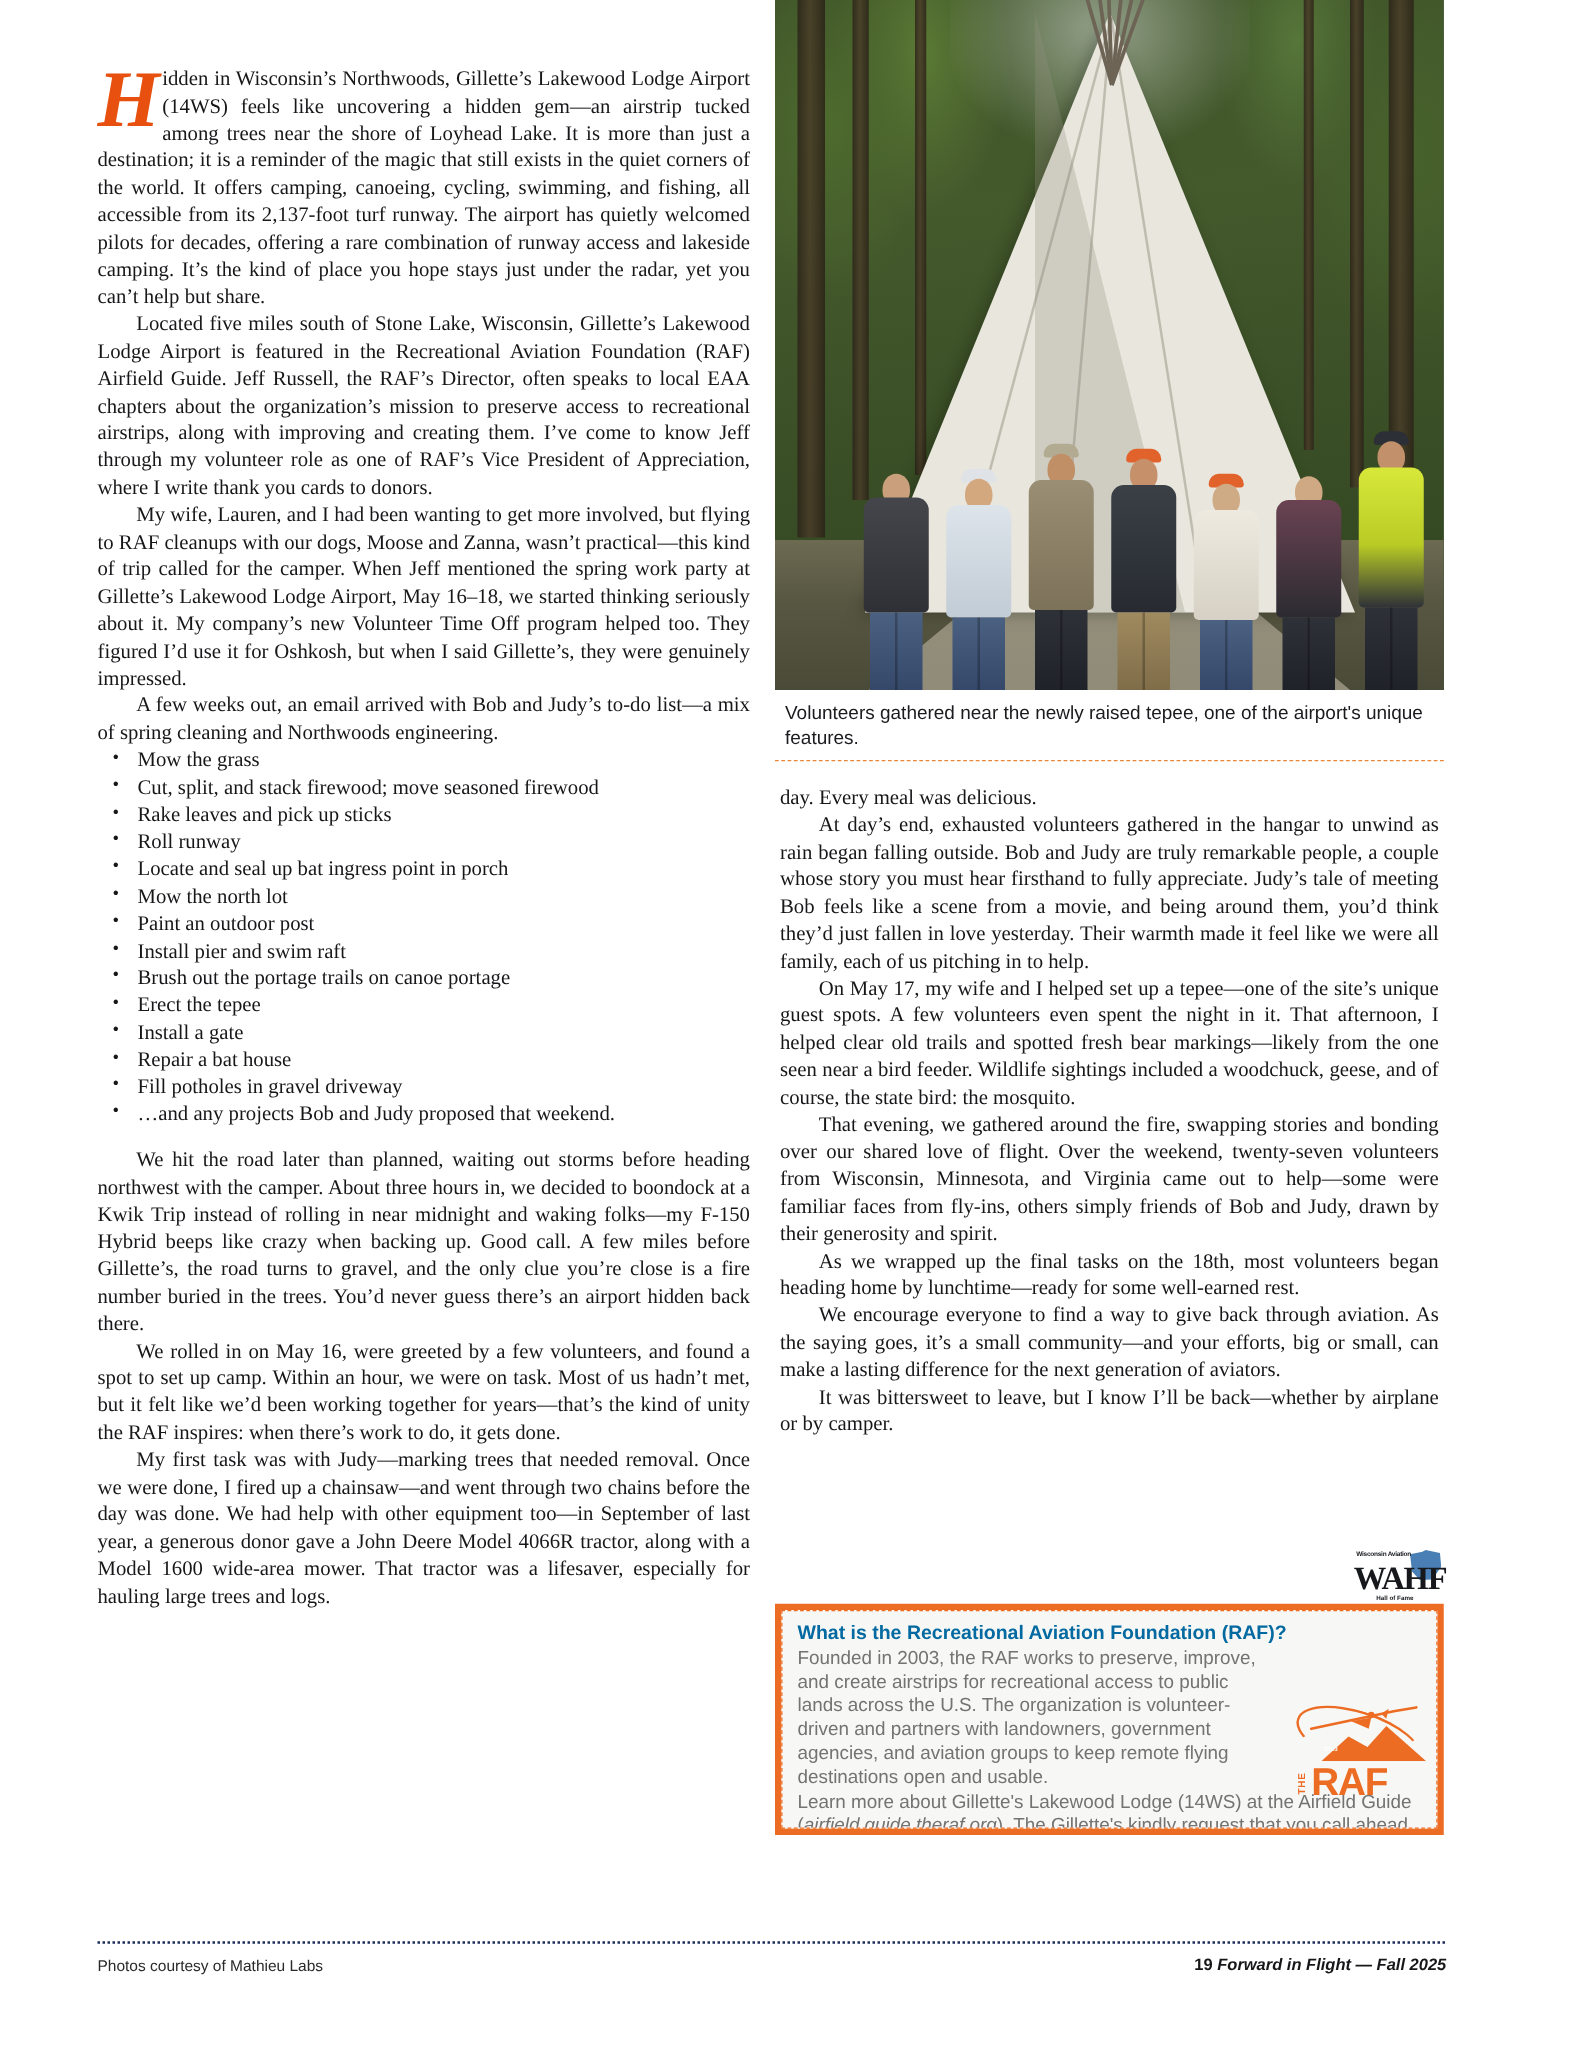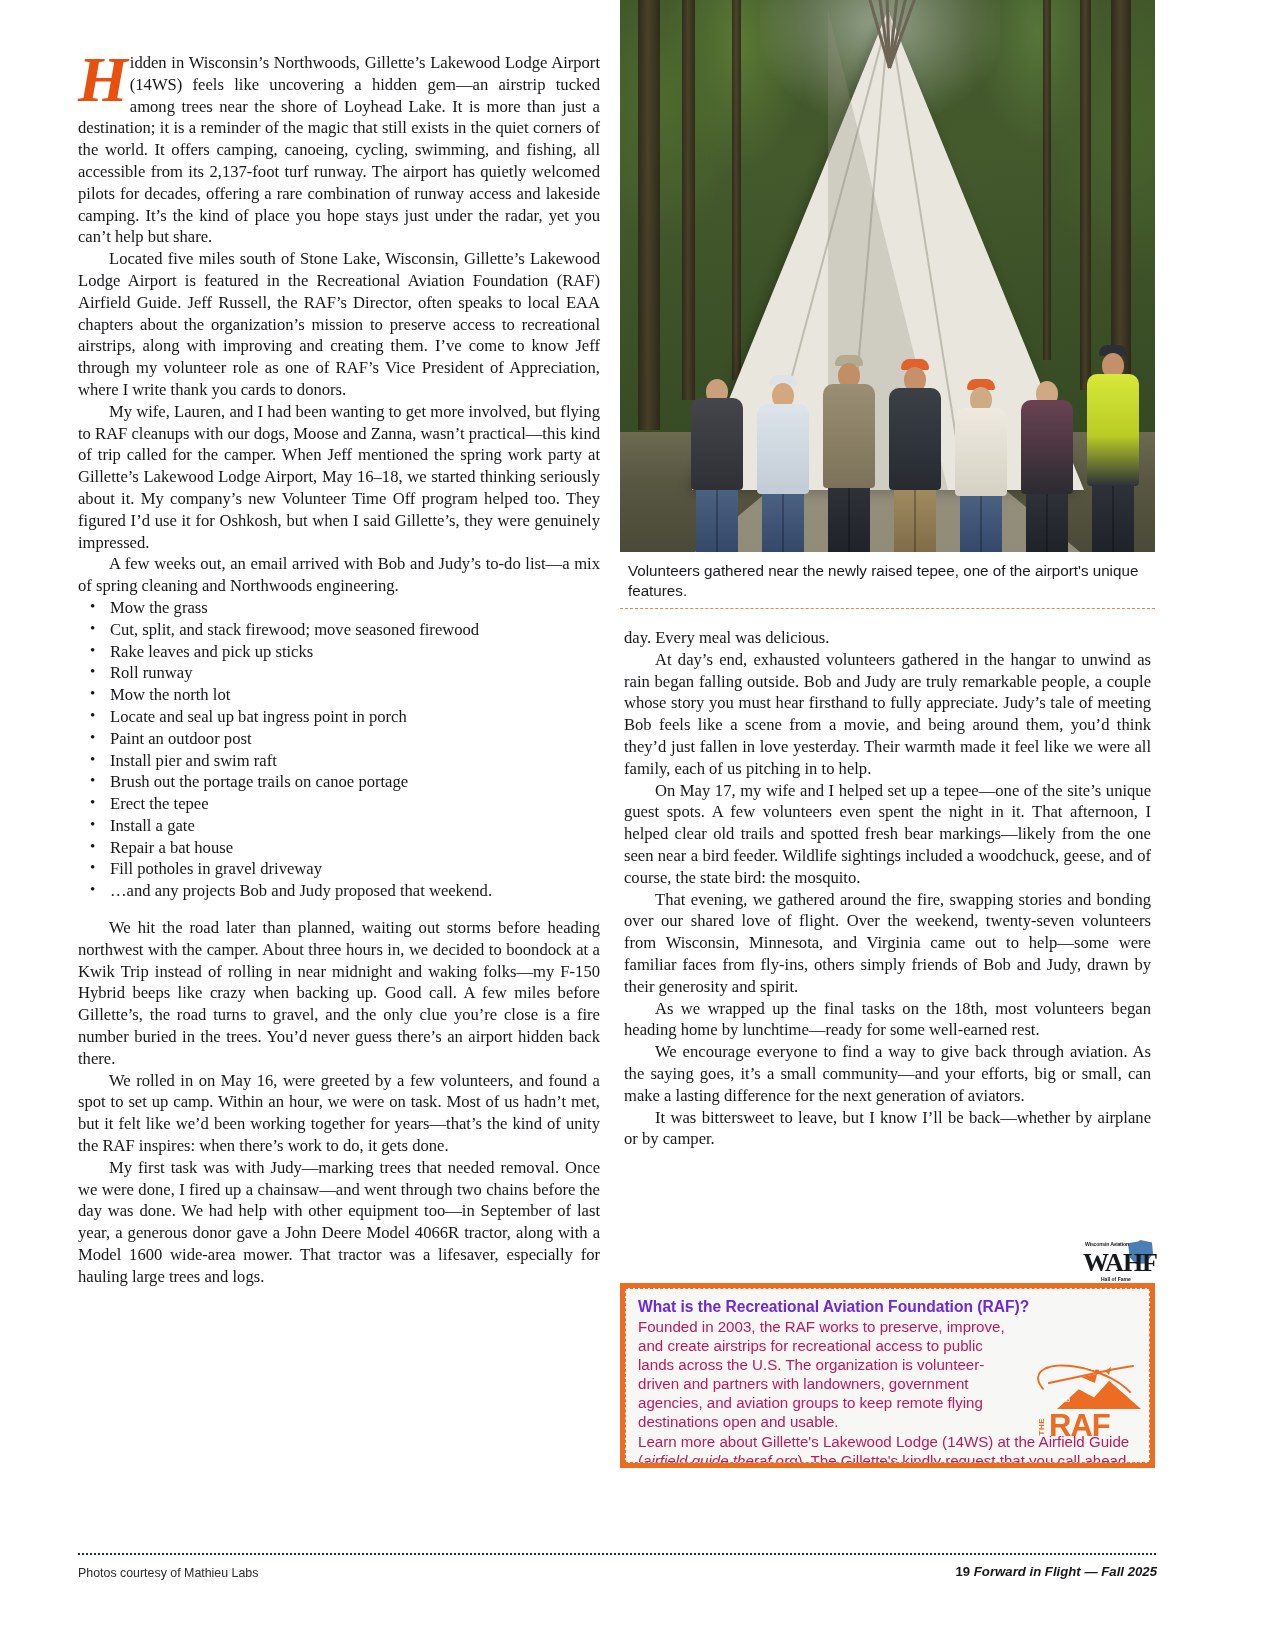--- a/index.html
+++ b/index.html
@@ -327,28 +327,28 @@
     border: 1.6px dashed #ED6C23;
     padding: 8px 12px 6px 12px;
     position: relative;
     overflow: hidden;
   }
   .ib-title {
     font-family: "Liberation Sans", sans-serif;
     font-weight: 700;
     font-size: 15.6px;
     line-height: 19px;
-    color: #6d28d9;
+    color: #0369a1;
     margin-bottom: 1px;
   }
   .ib-text {
     font-family: "Liberation Sans", sans-serif;
     font-size: 15.1px;
     line-height: 19.1px;
-    color: #be185d;
+    color: #737373;
   }
   .ib-text .narrow { display: block; width: 372px; }
   .ib-text .wide   { display: block; width: 100%; }
   .ib-text i { font-style: italic; }
 
   
   .raflogo {
     position: absolute;
     right: 6px;
     top: 74px;
@@ -453,22 +453,22 @@
 
       <p>Located five miles south of Stone Lake, Wisconsin, Gillette’s Lakewood Lodge Airport is featured in the Recreational Aviation Foundation (RAF) Airfield Guide. Jeff Russell, the RAF’s Director, often speaks to local EAA chapters about the organization’s mission to preserve access to recreational airstrips, along with improving and creating them. I’ve come to know Jeff through my volunteer role as one of RAF’s Vice President of Appreciation, where I write thank you cards to donors.</p>
       <p>My wife, Lauren, and I had been wanting to get more involved, but flying to RAF cleanups with our dogs, Moose and Zanna, wasn’t practical—this kind of trip called for the camper. When Jeff mentioned the spring work party at Gillette’s Lakewood Lodge Airport, May 16–18, we started thinking seriously about it. My company’s new Volunteer Time Off program helped too. They figured I’d use it for Oshkosh, but when I said Gillette’s, they were genuinely impressed.</p>
       <p>A few weeks out, an email arrived with Bob and Judy’s to-do list—a mix of spring cleaning and Northwoods engineering.</p>
 
       <ul class="todo">
         <li>Mow the grass</li>
         <li>Cut, split, and stack firewood; move seasoned firewood</li>
         <li>Rake leaves and pick up sticks</li>
         <li>Roll runway</li>
+        <li>Locate and seal up bat ingress point in porch</li>
         <li>Mow the north lot</li>
-        <li>Locate and seal up bat ingress point in porch</li>
         <li>Paint an outdoor post</li>
         <li>Install pier and swim raft</li>
         <li>Brush out the portage trails on canoe portage</li>
         <li>Erect the tepee</li>
         <li>Install a gate</li>
         <li>Repair a bat house</li>
         <li>Fill potholes in gravel driveway</li>
         <li>…and any projects Bob and Judy proposed that weekend.</li>
       </ul>
 

